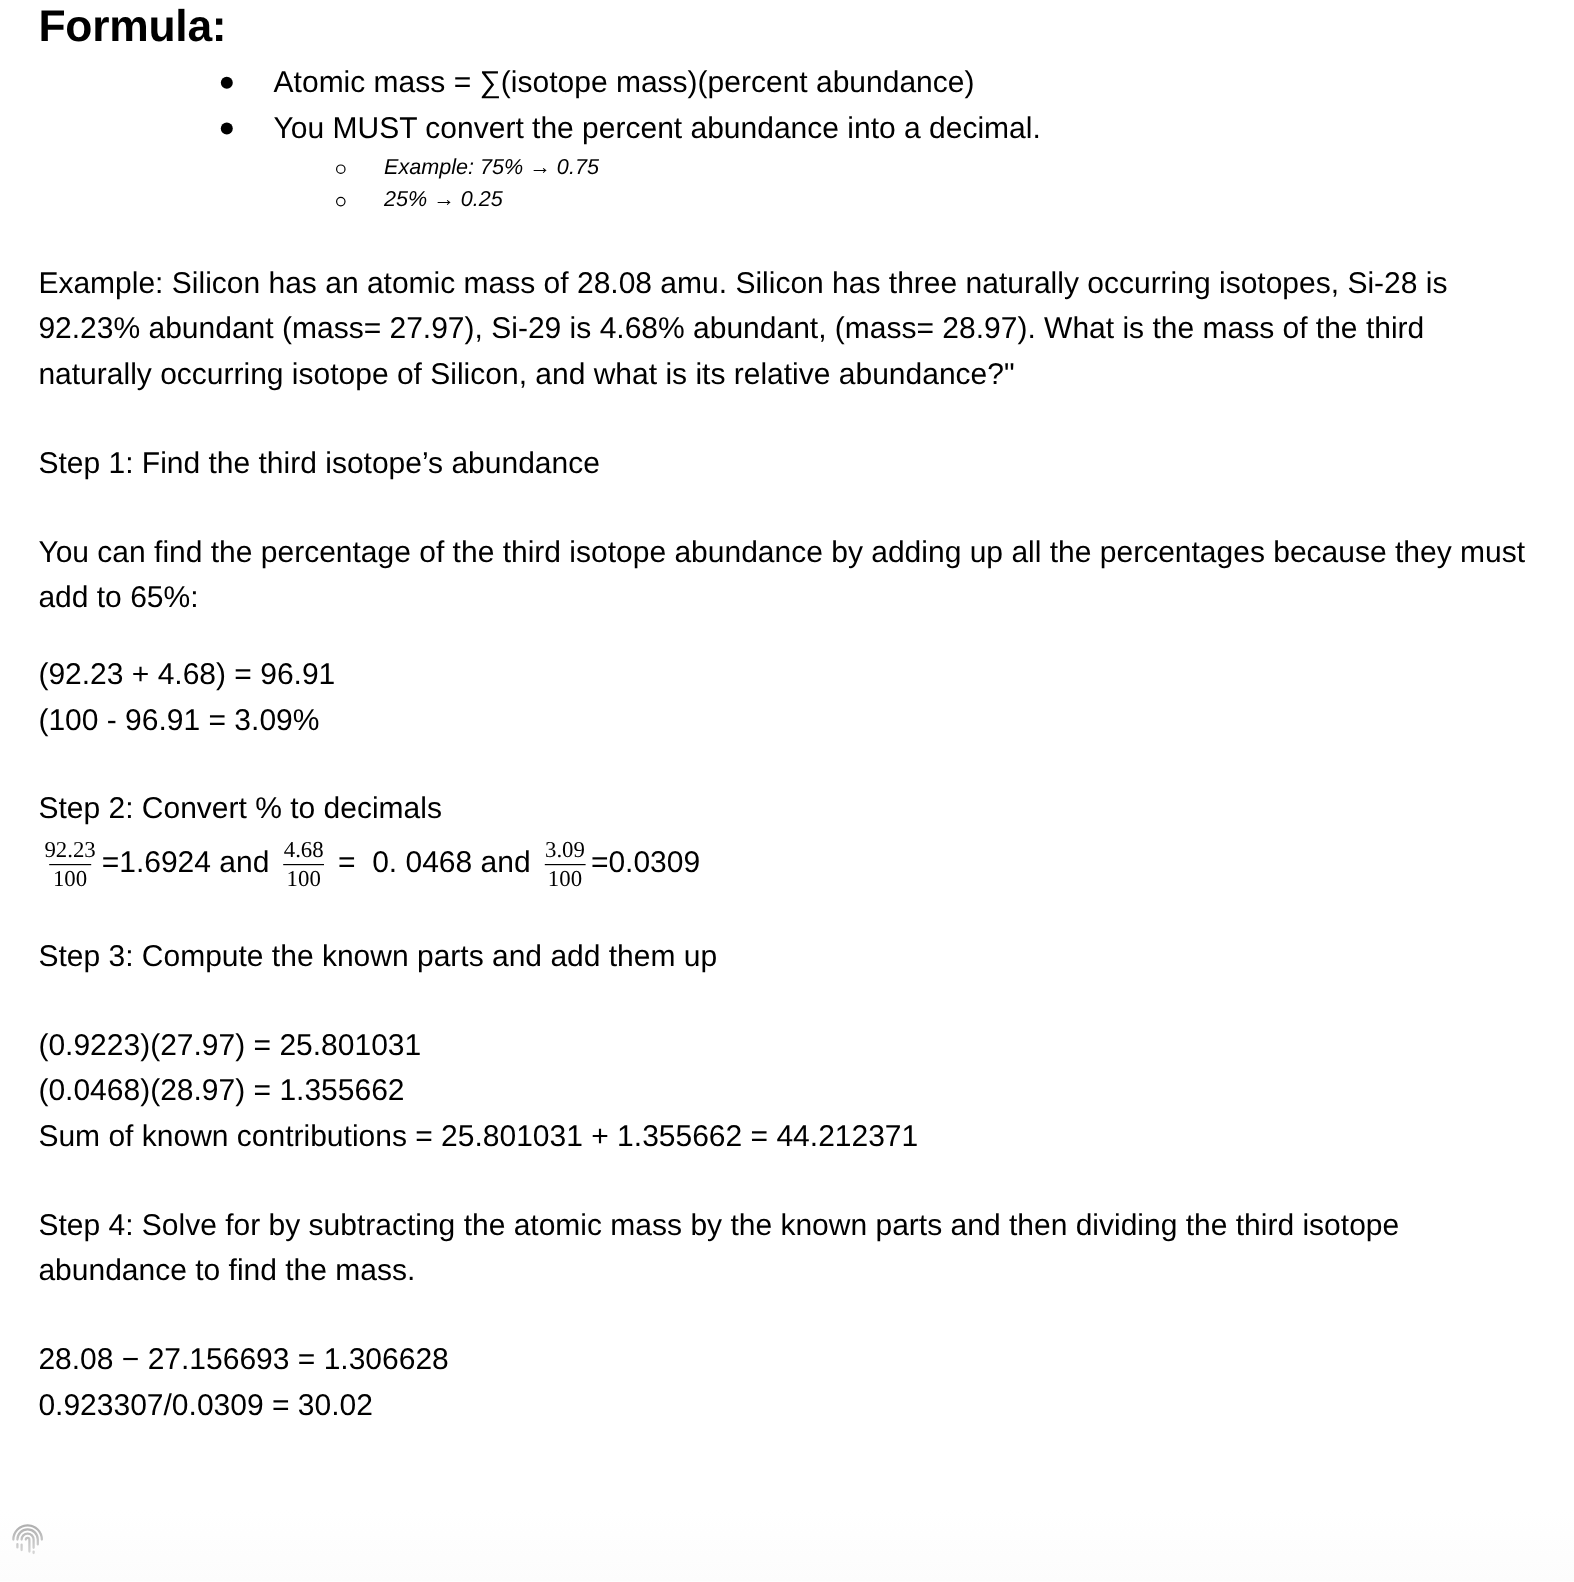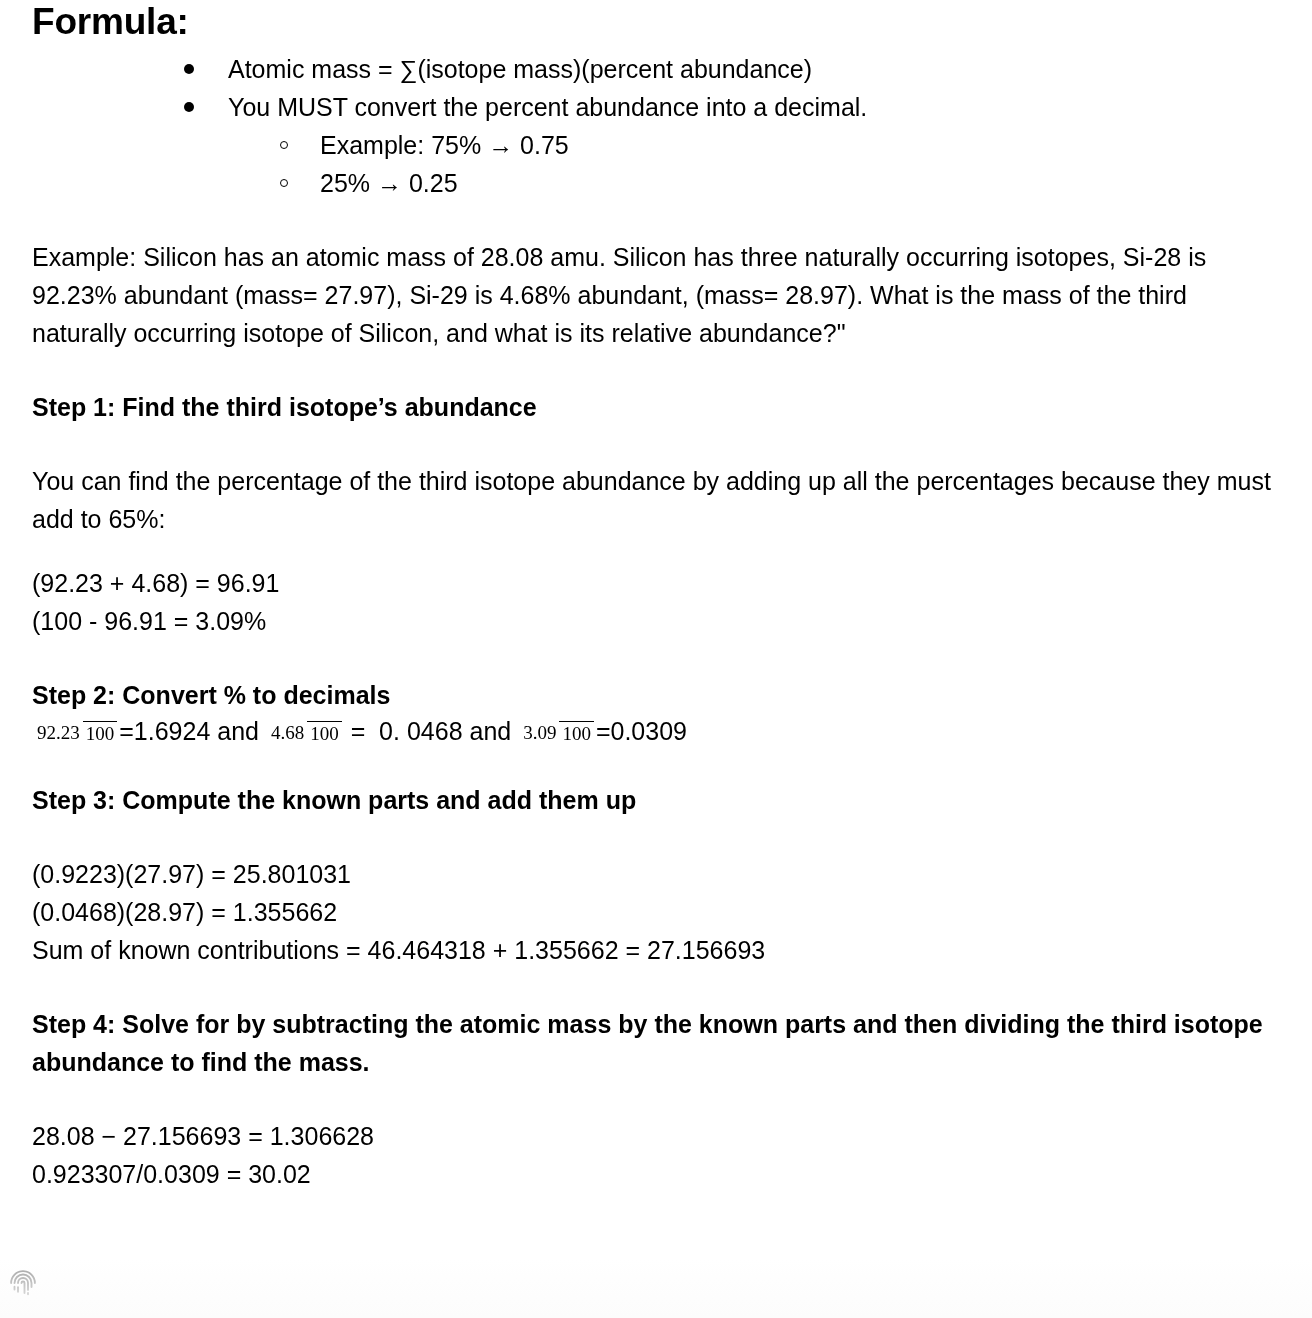--- a/index.html
+++ b/index.html
@@ -57,23 +57,24 @@
     background: #000;
   }
   ul.lvl2 {
     list-style: none;
     margin: 0;
     padding: 0;
   }
   ul.lvl2 > li {
     position: relative;
     padding-left: 92px;
-    font-size: 25px;
-    line-height: 1.52;
-    margin: 0;
+    font-size: 18px;
+    line-height: 1.52;
+    margin: 0;
+    font-style: italic;
   }
   ul.lvl2 > li > .bullet-ring {
     position: absolute;
     left: 52px;
     top: 0.60em;
     width: 8px;
     height: 8px;
     border-radius: 50%;
     border: 1.6px solid #000;
     box-sizing: border-box;
@@ -84,21 +85,21 @@
   p.body {
     font-size: 25px;
     line-height: 1.52;
     margin: 0;
   }
   .sp-lg { height: 36px; }
   .sp-md { height: 26px; }
 
   h3.step {
     font-size: 25px;
-    font-weight: bold;
+    font-weight: normal;
     line-height: 1.52;
     margin: 0;
   }
 
   
   .hl {
     position: relative;
     display: inline-block;
     white-space: pre;
   }
@@ -121,21 +122,21 @@
     line-height: 1.1;
     margin: 0;
     display: flex;
     align-items: center;
     flex-wrap: nowrap;
     white-space: pre;
     padding-top: 4px;
   }
   .frac {
     display: inline-flex;
-    flex-direction: row;
+    flex-direction: column;
     align-items: center;
     justify-content: center;
     vertical-align: middle;
     font-family: "Liberation Serif", serif;
     font-size: 19px;
     line-height: 1.12;
     margin: 0 2px;
     position: relative;
     top: 1px;
   }
@@ -236,21 +237,21 @@
     </span>
     <span class="mathtxt">=0.0309</span>
   </div>
 
   <div class="sp-lg"></div>
 
   <h3 class="step">Step 3: Compute the known parts and add them up</h3>
   <div class="sp-lg"></div>
   <p class="body">(0.9223)(27.97) = 25.801031</p>
   <p class="body">(0.0468)(28.97) = 1.355662</p>
-  <p class="body">Sum of known contributions = 46.464318 + 1.355662 = 27.156693</p>
+  <p class="body">Sum of known contributions = 25.801031 + 1.355662 = 44.212371</p>
 
   <div class="sp-lg"></div>
 
   <h3 class="step"><span>Step 4: Solve for by subtracting the atomic mass </span><span class="hl hl-yellow">by</span><span> the known parts </span><span class="hl hl-yellow">and</span><span> then dividing the third isotope abundance to find the mass.</span></h3>
 
   <div class="sp-lg"></div>
 
   <p class="body">28.08 − 27.156693 = 1.306628</p>
   <p class="body">0.923307/0.0309 = 30.02</p>
 

